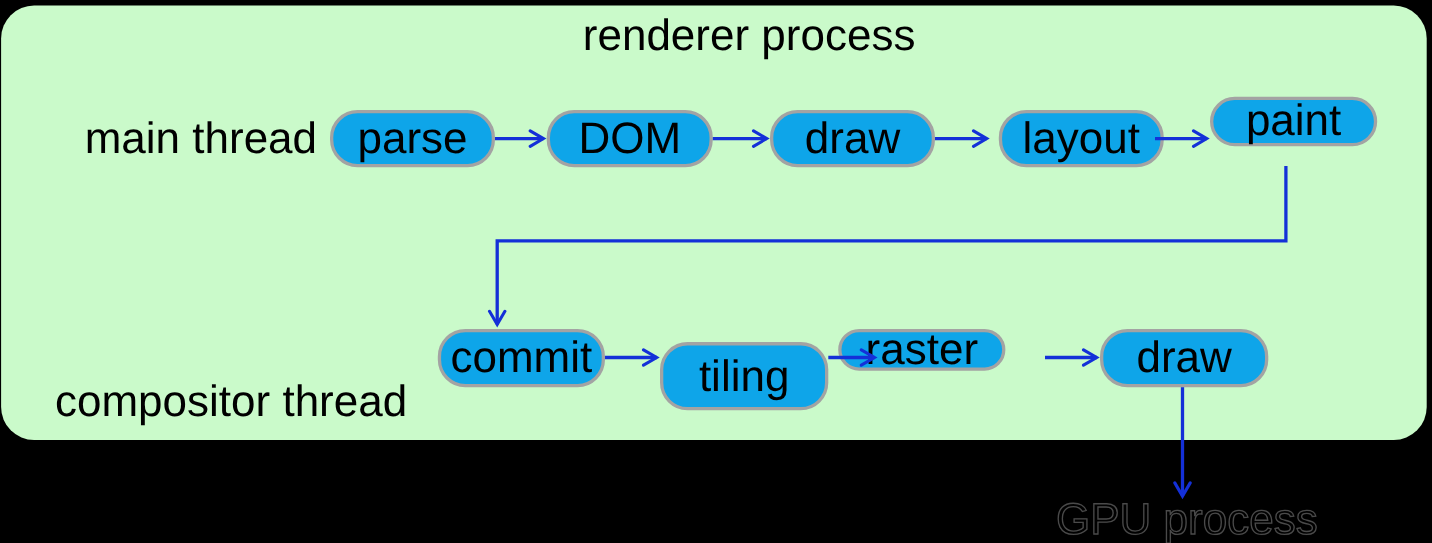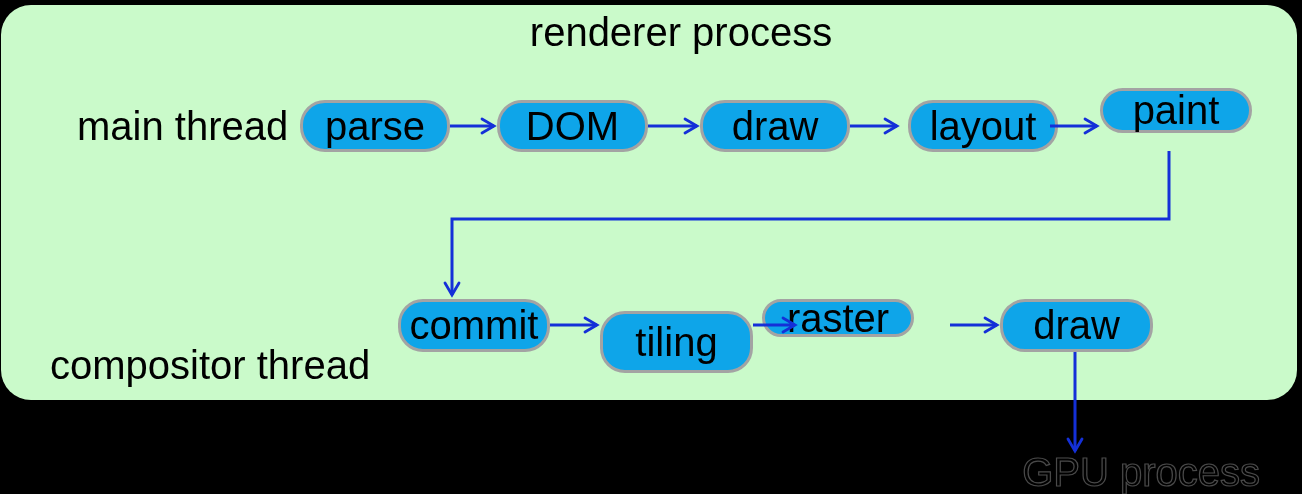--- a/index.html
+++ b/index.html
@@ -59,21 +59,21 @@
   .n-draw  {left:1000px;top:299px;width:153px;height:53px;}
   .connector-layer{
     position:absolute;left:0;top:0;
     width:1302px;height:494px;
     pointer-events:none;
   }
   .gpu-label{
     position:absolute;
     left:960px;top:450px;
     width:300px;
-    text-align:right;
+    text-align:left;
     font-size:40px;
     color:#000;
     -webkit-text-stroke:1.2px #4a4a4a;
     text-shadow:0 0 1px #3a3a3a;
     white-space:nowrap;
   }
 </style>
 </head>
 <body>
 

